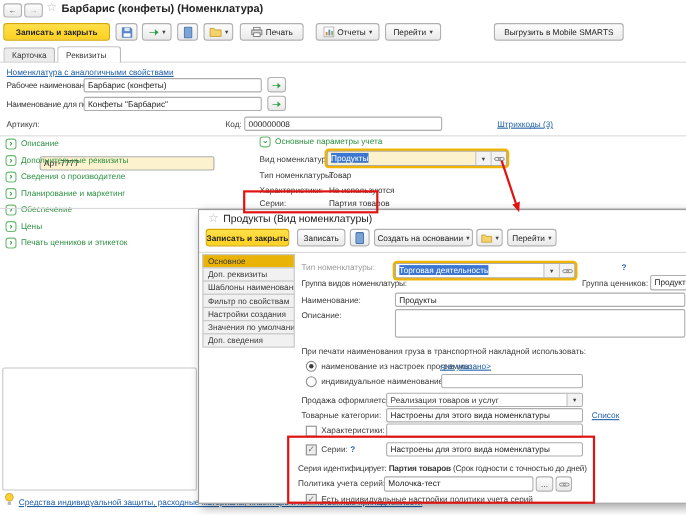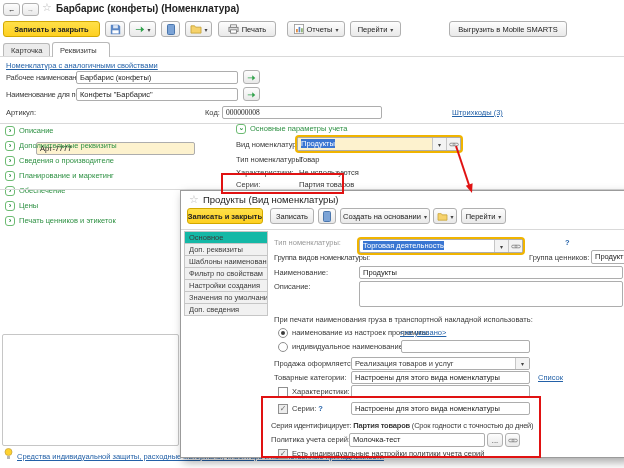--- a/index.html
+++ b/index.html
@@ -38,21 +38,21 @@
   .glink{color:#2e9143;white-space:nowrap;line-height:10px;}
   .cb{position:absolute;width:10px;height:10px;box-sizing:border-box;border:1px solid #8f8f8f;background:#fff;
       font-size:8px;line-height:8px;text-align:center;color:#6d6d6d;cursor:pointer;}
   .cb.dis{background:#ededed;}
   .rb{position:absolute;width:10px;height:10px;box-sizing:border-box;border:1px solid #8f8f8f;border-radius:50%;background:#fff;cursor:pointer;}
   .rb.on::after{content:"";position:absolute;left:2px;top:2px;width:4px;height:4px;border-radius:50%;background:#3c3c3c;}
   .dialog{position:absolute;left:180px;top:190px;width:446px;height:266px;background:#fff;
           border:1px solid #9b9b9b;box-shadow:3px 4px 9px rgba(0,0,0,.35);z-index:10;}
   .dtab{position:absolute;left:3px;width:84px;height:13px;box-sizing:border-box;border:1px solid #c6c6c6;
         background:#f1f1f1;font-size:7.5px;line-height:11px;padding-left:4px;white-space:nowrap;overflow:hidden;cursor:pointer;}
-  .dtab.active{background:#14b8a6;}
+  .dtab.active{background:#eab308;}
   .dtitle{position:absolute;font-weight:normal;font-size:9.5px;color:#222;white-space:nowrap;}
   .ann{position:absolute;border:2px solid #e01212;z-index:30;pointer-events:none;}
   .tight{letter-spacing:-0.2px;}
   .star{color:#bdbdbd;font-size:11px;line-height:11px;cursor:pointer;}
   svg{display:block;}
 </style>
 </head>
 <body>
 
 <div id="screen">
@@ -157,21 +157,21 @@
     <span>
         <svg width="9" height="9" viewBox="0 0 12 12">
           <path d="M1 6h6V3l4 3.5L7 10V7H1z" fill="#2fa14a"></path>
         </svg>
       </span>
   </div>
 
   <div class="lbl" style="left:6px;top:108px;">Артикул:</div>
   <div class="fld req" style="left:36px;top:106px;width:159px;height:13px;">Арт-7777</div>
   <div class="lbl" style="left:205px;top:108px;">Код:</div>
-  <div class="fld" style="left:222px;top:106px;width:160px;height:13px;font-family:Liberation Serif, serif;">000000008</div>
+  <div class="fld" style="left:222px;top:106px;width:180px;height:13px;">000000008</div>
   <a class="link" style="left:452px;top:108px;">Штрихкоды (3)</a>
 
   <div class="hr" style="left:0;right:0;top:123px;"></div>
 
   <div class="sec-item" style="left:5px;top:126px;">
     <span class="sec-ico">›</span>
     <span class="glink">Описание</span>
   </div>
   <div class="sec-item" style="left:5px;top:141px;">
     <span class="sec-ico">›</span>

